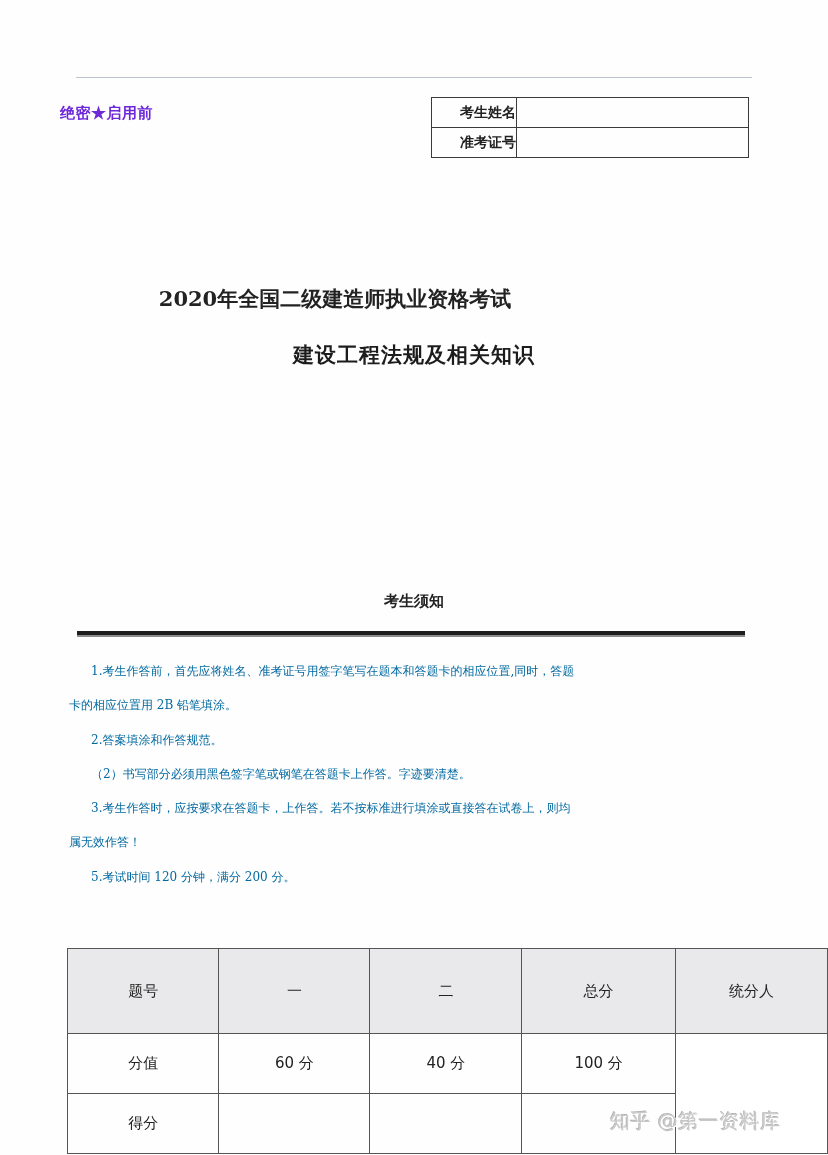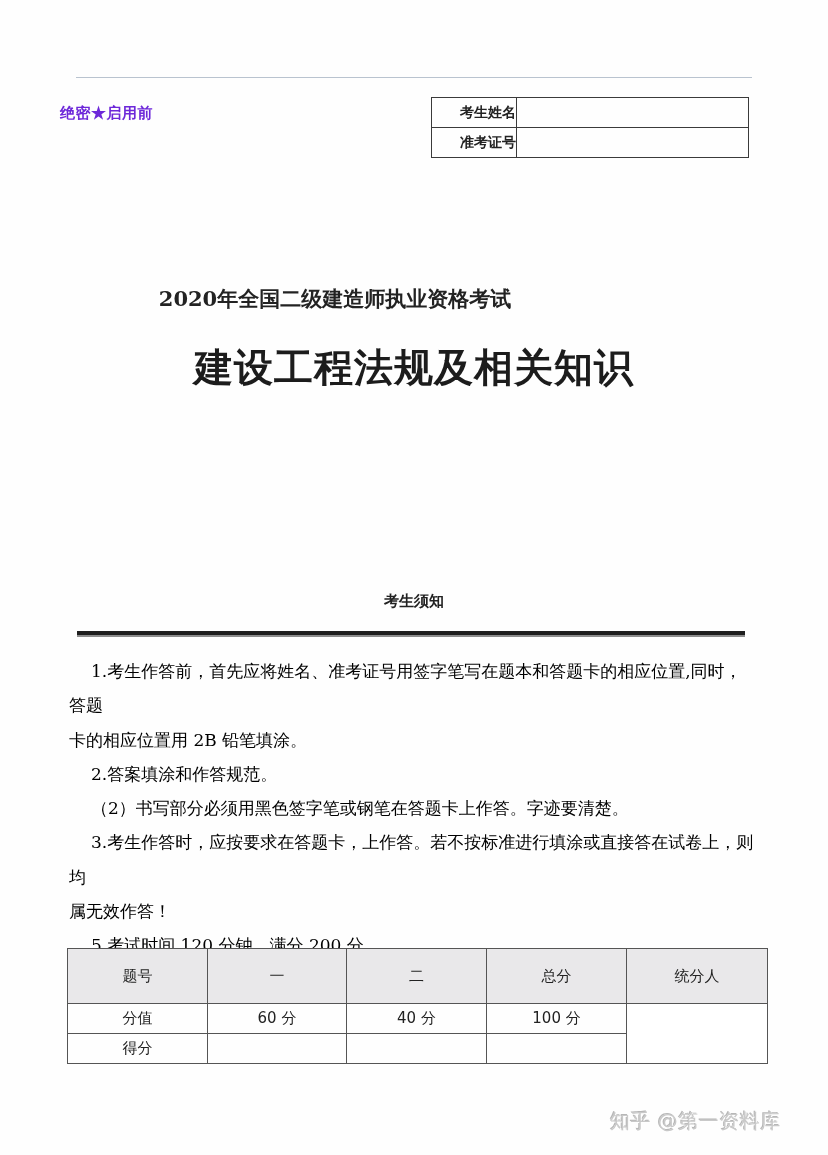--- a/index.html
+++ b/index.html
@@ -9,28 +9,28 @@
     font-family: "DejaVu Sans", "Liberation Sans", sans-serif;
   }
   .abs { position: absolute; }
   .top-rule { left: 76px; top: 77px; width: 676px; height: 1px; background: #b9c3cf; }
   .secret { left: 60px; top: 104px; font-family: "DejaVu Serif", "Liberation Serif", serif; font-size: 15px; font-weight: bold; color: #6d28d9; letter-spacing: 0.5px; }
   .id-table { left: 431px; top: 97px; border-collapse: collapse; }
   .id-table td { border: 1.2px solid #3a3a3a; height: 29px; padding: 0; font-size: 14px; font-weight: bold; color: #222; }
   .id-table td.lbl { width: 84px; text-align: right; }
   .id-table td.val { width: 231px; }
   .subtitle { left: 0; width: 670px; top: 285px; text-align: center; font-family: "DejaVu Serif", "Liberation Serif", serif; font-size: 21px; font-weight: bold; color: #222; }
-  .title { left: 0; width: 828px; top: 341px; text-align: center; font-size: 39px; font-weight: bold; color: #1c1c1c; letter-spacing: 1px; }
+  .title { left: 0; width: 828px; top: 341px; text-align: center; font-size: 21px; font-weight: bold; color: #1c1c1c; letter-spacing: 1px; }
   .notice-heading { left: 0; width: 828px; top: 592px; text-align: center; font-size: 15px; font-weight: bold; color: #222; }
   .thick-rule { left: 77px; top: 631px; width: 668px; height: 4px; background: #1e1e1e; border-bottom: 2px solid #8c8c8c; }
-  .notice { left: 69px; top: 654px; width: 685px; font-family: "DejaVu Serif", "Liberation Serif", serif; font-size: 17px; color: #000000; }
+  .notice { left: 69px; top: 654px; width: 685px; font-family: "DejaVu Serif", "Liberation Serif", serif; font-size: 12px; color: #0369a1; }
   .notice p { margin: 0; line-height: 34.3px; }
   .notice p.indent { text-indent: 22px; }
   .score-table { left: 67px; top: 948px; border-collapse: collapse; font-size: 15px; color: #222; }
-  .score-table td { border: 1.2px solid #555; padding: 1px; text-align: center; }
+  .score-table td { border: 1.2px solid #555; padding: 16px; text-align: center; }
   .score-table tr.hdr td { background: #e9e8ea; height: 52px; }
   .score-table tr.r td { height: 27px; }
   .score-table .c0 { width: 137px; }
   .score-table .c1 { width: 136px; }
   .score-table .c2 { width: 137px; }
   .score-table .c3 { width: 137px; }
   .score-table .c4 { width: 138px; background: #fff; }
   .score-table tr.hdr td.c4 { background: #e9e8ea; }
   .watermark { left: 610px; top: 1108px; font-size: 20px; color: #c9c9c9; letter-spacing: 0.5px; text-shadow: 1px 1px 0 #ffffff, -1px -1px 0 #b7b7b7; }
 </style>

